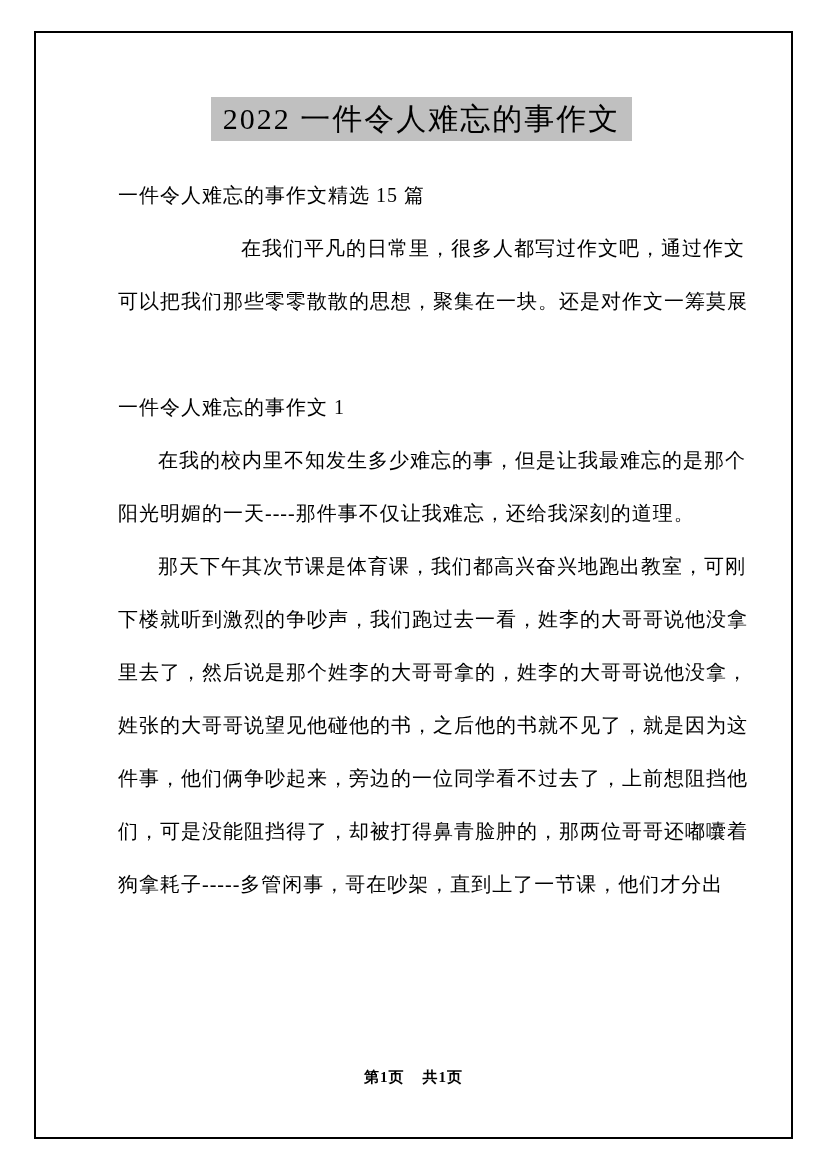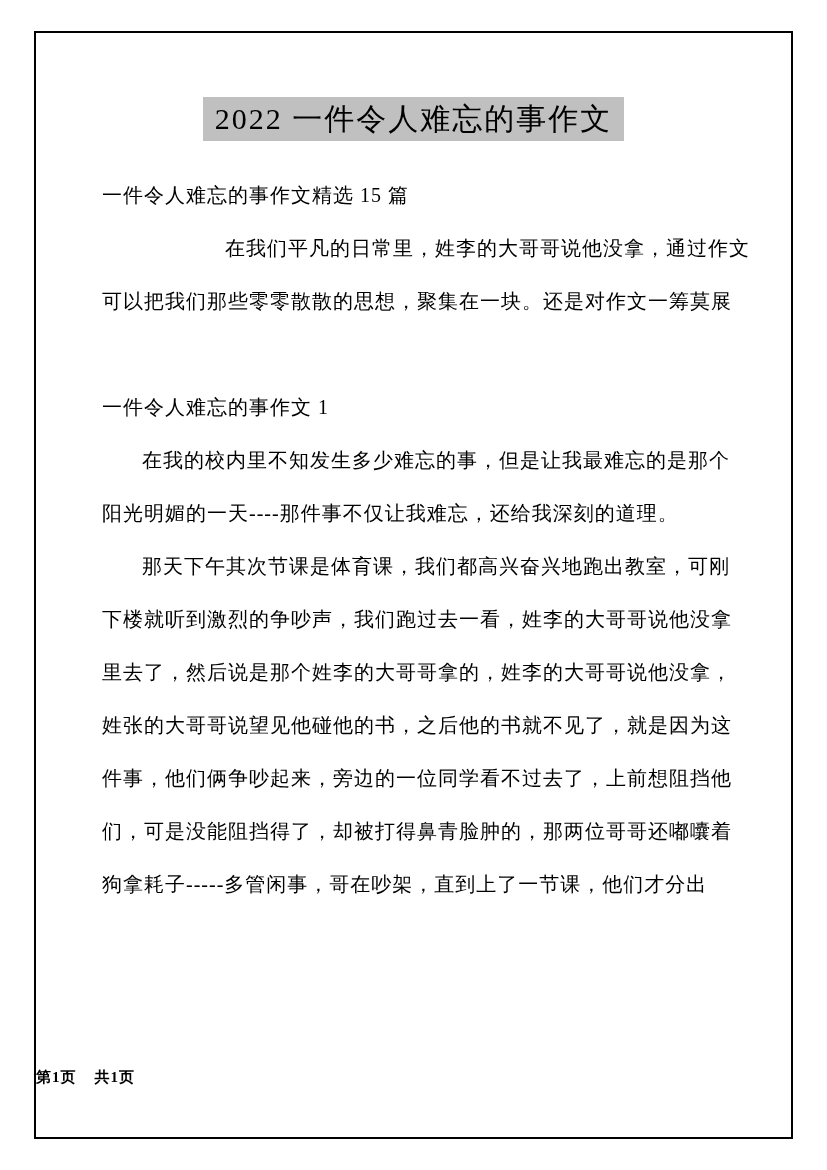--- a/index.html
+++ b/index.html
@@ -11,20 +11,21 @@
     color: #000000;
   }
   .page-frame {
     position: absolute;
     left: 34px;
     top: 31px;
     width: 759px;
     height: 1108px;
     border: 2px solid #000000;
     background: #ffffff;
+    padding-left: 16px;
   }
   .title-wrap {
     margin-top: 64px;
     text-align: center;
   }
   .title-text {
     display: inline-block;
     background: #c0c0c0;
     font-family: "Liberation Serif", "DejaVu Serif", serif;
     font-size: 30px;
@@ -46,39 +47,39 @@
     white-space: pre;
     overflow: visible;
   }
   .indent-sm { padding-left: 40px; }
   .indent-lg { padding-left: 123px; }
   .footer {
     position: absolute;
     left: 0;
     right: 0;
     bottom: 50px;
-    text-align: left;
+    text-align: center;
     font-size: 15px;
     font-weight: bold;
     letter-spacing: 1px;
   }
   .footer .page-total { margin-left: 18px; }
 </style>
 </head>
 <body>
 
 <div class="page-frame">
 
   <div class="title-wrap">
     <span class="title-text">2022 一件令人难忘的事作文</span>
   </div>
 
   <div class="text-lines">
     <div class="line">一件令人难忘的事作文精选 15 篇</div>
-    <div class="line indent-lg">在我们平凡的日常里，姓李的大哥哥说他没拿，通过作文</div>
+    <div class="line indent-lg">在我们平凡的日常里，很多人都写过作文吧，通过作文</div>
     <div class="line">可以把我们那些零零散散的思想，聚集在一块。还是对作文一筹莫展</div>
     <div class="line"></div>
     <div class="line">一件令人难忘的事作文 1</div>
     <div class="line indent-sm">在我的校内里不知发生多少难忘的事，但是让我最难忘的是那个</div>
     <div class="line">阳光明媚的一天----那件事不仅让我难忘，还给我深刻的道理。</div>
     <div class="line indent-sm">那天下午其次节课是体育课，我们都高兴奋兴地跑出教室，可刚</div>
     <div class="line">下楼就听到激烈的争吵声，我们跑过去一看，姓李的大哥哥说他没拿</div>
     <div class="line">里去了，然后说是那个姓李的大哥哥拿的，姓李的大哥哥说他没拿，</div>
     <div class="line">姓张的大哥哥说望见他碰他的书，之后他的书就不见了，就是因为这</div>
     <div class="line">件事，他们俩争吵起来，旁边的一位同学看不过去了，上前想阻挡他</div>

